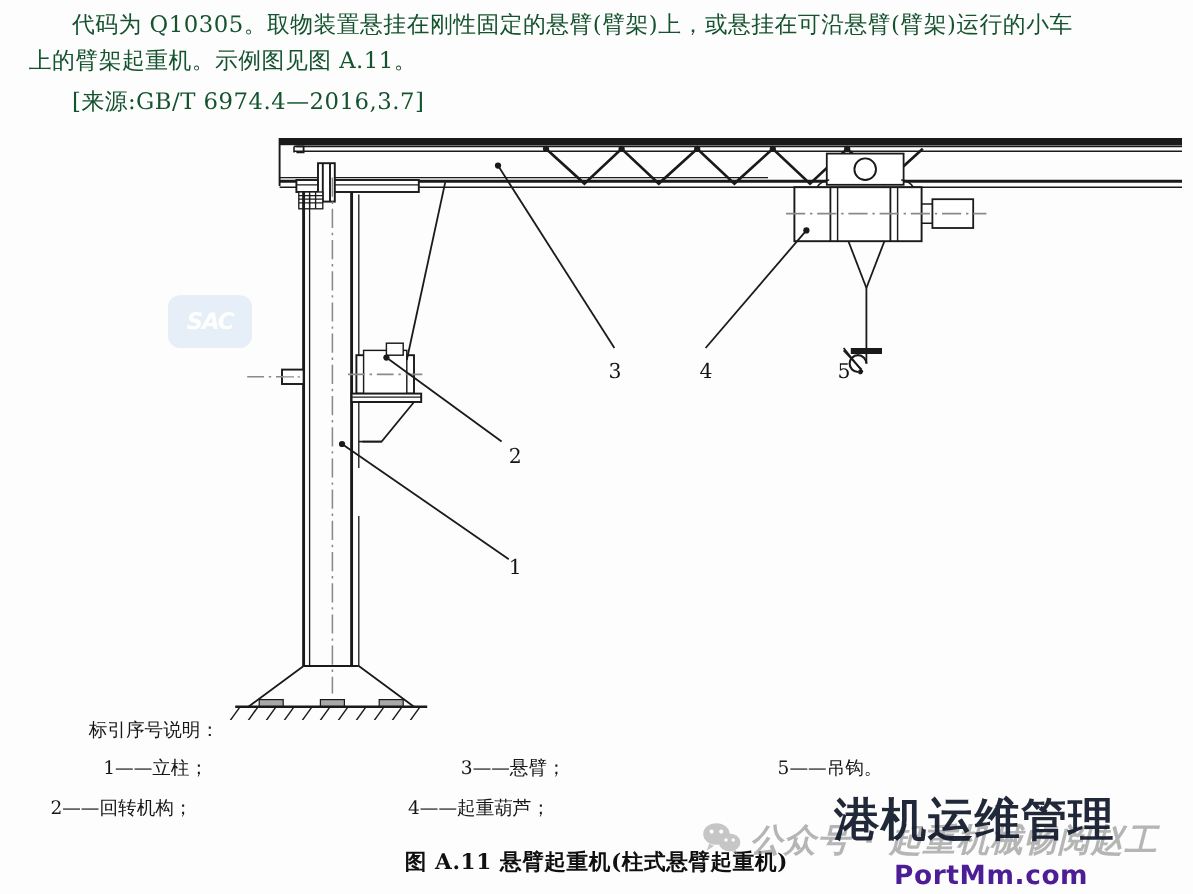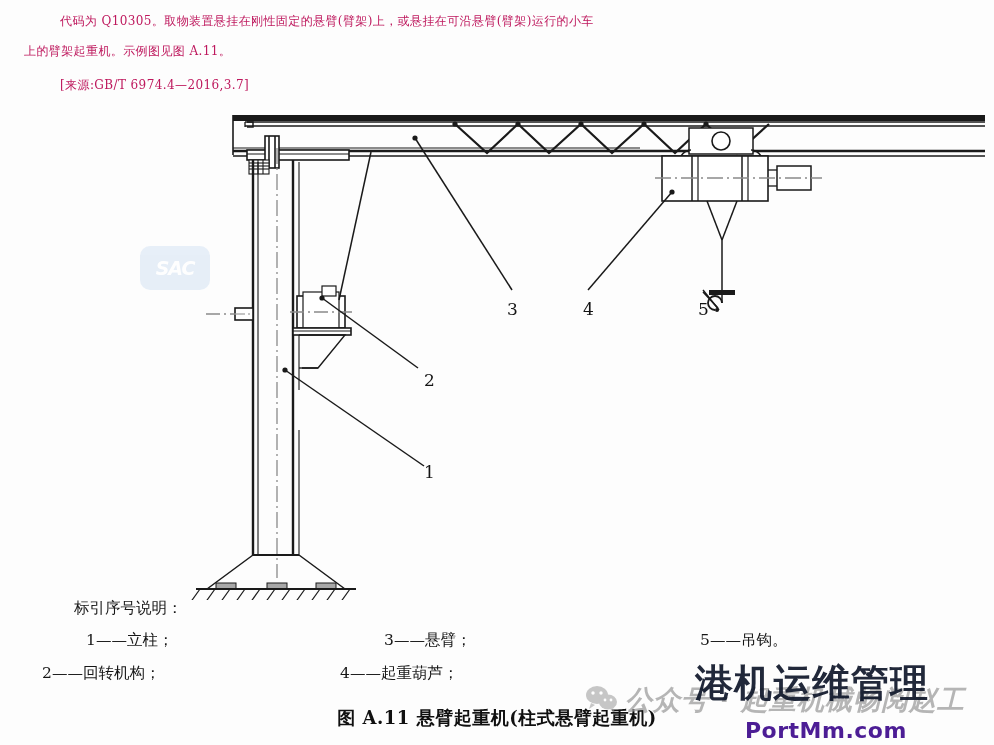--- a/index.html
+++ b/index.html
@@ -9,24 +9,24 @@
     font-family:"DejaVu Serif","Liberation Serif",serif;
     color:#111;
     position:relative;
     overflow:hidden;
   }
   .page{position:absolute;inset:0;}
 
   
   .para{
     position:absolute;
-    font-size:12px;
+    font-size:19px;
     line-height:30px;
     letter-spacing:0.4px;
-    color:#be185d;
+    color:#14532d;
     white-space:nowrap;
   }
   #para-line1{left:60px;top:6px;}
   #para-line2{left:24px;top:36px;}
   #para-source{left:60px;top:70px;}
 
   
   #figure{position:absolute;left:0;top:100px;width:994px;height:500px;}
   #figure svg{display:block;}
 
@@ -34,21 +34,21 @@
   .key{
     position:absolute;
     font-size:15.5px;
     line-height:20px;
     color:#161616;
     white-space:nowrap;
   }
   #key-title{left:74px;top:598px;}
   .key-col1{left:42px;}
   .key-col2{left:340px;}
-  .key-col3{left:656px;}
+  .key-col3{left:604px;}
   .key-r1{top:630px;margin-left:44px;}
   .key-r2{top:663px;}
   .key-item{position:absolute;font-size:15.5px;color:#161616;white-space:nowrap;}
 
   
   #caption{
     position:absolute;
     left:0;right:0;top:706px;
     text-align:center;
     font-size:18px;

